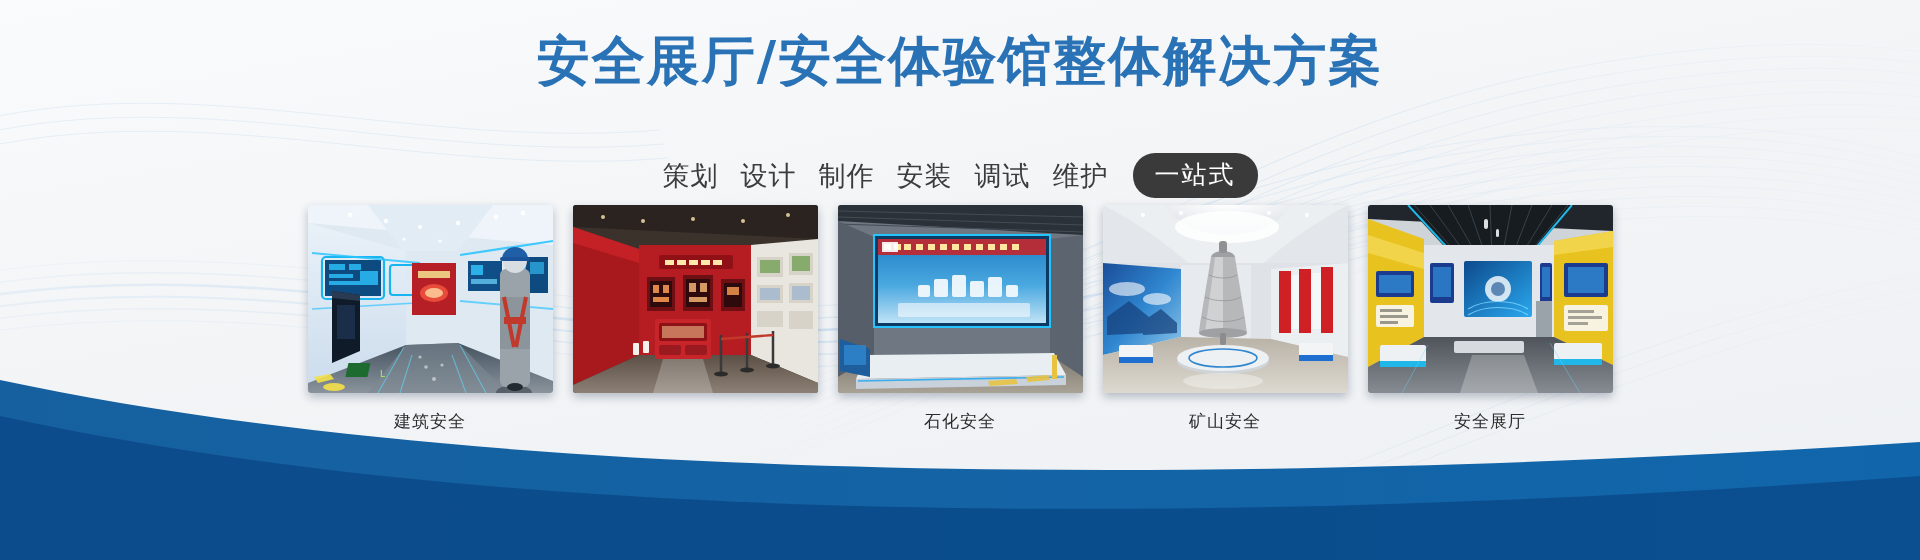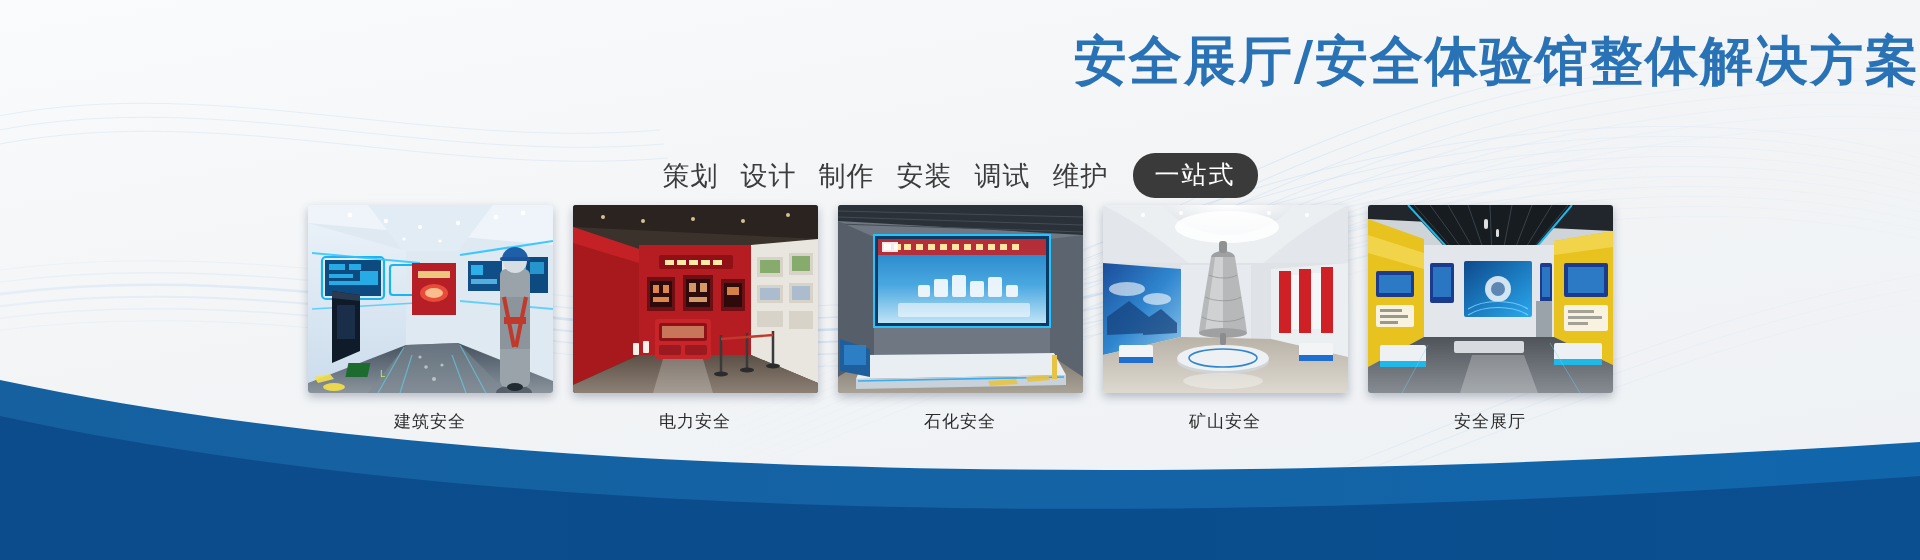--- a/index.html
+++ b/index.html
@@ -19,21 +19,21 @@
 
   #bottom-bands { position:absolute; left:0; bottom:0; width:1920px; height:240px; }
   #bottom-bands svg { display:block; width:1920px; height:240px; }
 
   #content {
     position:absolute; left:0; top:0; width:1920px; height:560px;
   }
 
   #title {
     position:absolute; top:26px; left:0; width:1920px;
-    text-align:right;
+    text-align:center;
     font-size:53px;
     font-weight:700;
     letter-spacing:2px;
     color:#2972b6;
     font-family:"DejaVu Sans","Liberation Sans",sans-serif;
     white-space:nowrap;
   }
 
   #subtitle-row {
     position:absolute; top:121px; left:0; width:1920px;
@@ -376,21 +376,20 @@
             <g fill="#f3f1ea">
               <rect x="60" y="138" width="6" height="12" rx="1"></rect>
               <rect x="70" y="136" width="6" height="12" rx="1"></rect>
             </g>
 
             <g opacity=".22" fill="#ffffff">
               <polygon points="90,154 130,154 140,188 80,188"></polygon>
             </g>
           </svg>
         </div>
-        <div class="caption">电力安全</div>
       </div>
 
       <div class="card">
         <div class="thumb">
           <svg viewBox="0 0 245 188" preserveAspectRatio="none" aria-hidden="true">
             <defs>
               <linearGradient id="c3s" x1="0" y1="0" x2="0" y2="1">
                 <stop offset="0%" stop-color="#1e7ec4"></stop>
                   <stop offset="55%" stop-color="#4aa8e0"></stop>
                   <stop offset="100%" stop-color="#bfe3f6"></stop>

